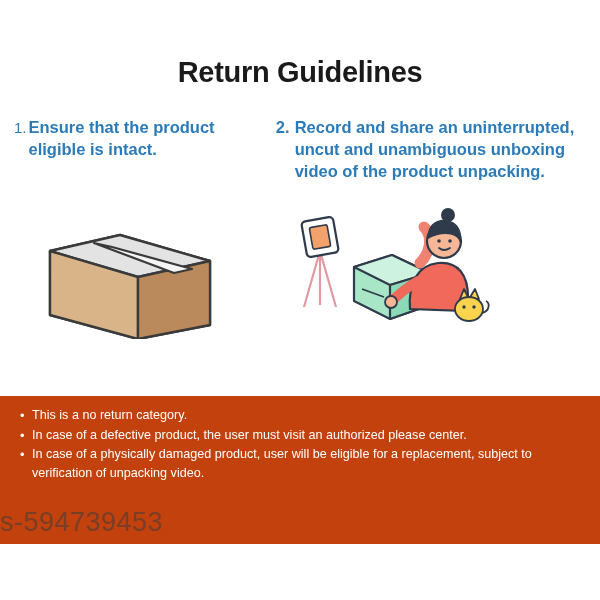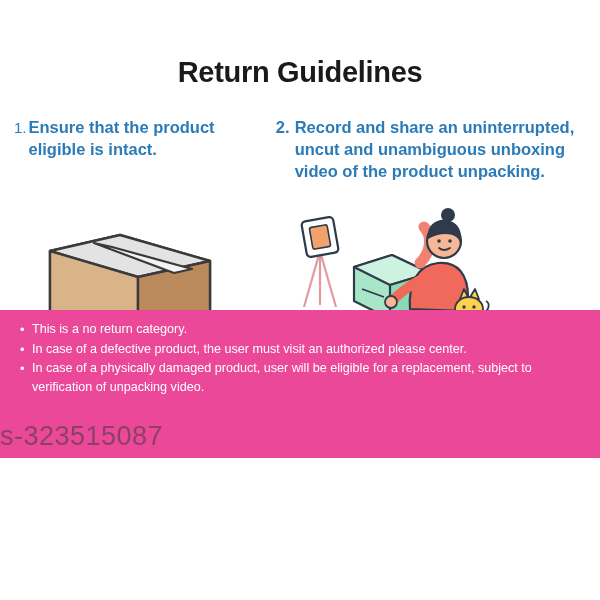--- a/index.html
+++ b/index.html
@@ -10,21 +10,21 @@
     width: 600px;
     height: 600px;
     background: #ffffff;
     font-family: "Liberation Sans", sans-serif;
     overflow: hidden;
     position: relative;
   }
   .page {
     position: relative;
     width: 600px;
-    height: 458px;
+    height: 544px;
     background: #ffffff;
   }
   .title {
     text-align: center;
     font-size: 29px;
     font-weight: bold;
     color: #1a1a1a;
     letter-spacing: -0.3px;
     padding-top: 56px;
     margin: 0;
@@ -81,21 +81,21 @@
     margin-left: 16px;
   }
 
   
   .footer {
     position: absolute;
     left: 0;
     bottom: 0;
     width: 600px;
     height: 148px;
-    background: #ec4899;
+    background: #c2410c;
     box-sizing: border-box;
     padding: 10px 14px 13px 14px;
   }
   .footer ul {
     margin: 0;
     padding: 0 0 0 18px;
     list-style: none;
   }
   .footer li {
     color: #ffffff;
@@ -214,15 +214,15 @@
   </div>
 
   <div class="footer">
     <ul>
       <li>This is a no return category.</li>
       <li>In case of a defective product, the user must visit an authorized please center.</li>
       <li>In case of a physically damaged product, user will be eligible for a replacement, subject to verification of unpacking video.</li>
     </ul>
   </div>
 
-  <div class="watermark">s-323515087</div>
+  <div class="watermark">s-594739453</div>
 
 </div>
 
 </body></html>

